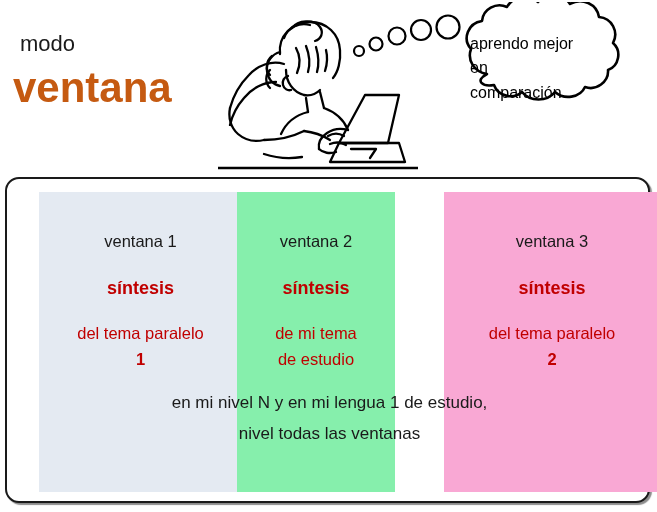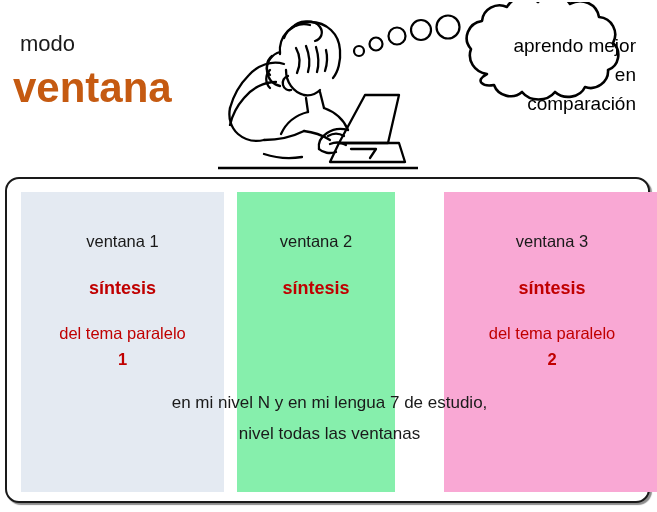--- a/index.html
+++ b/index.html
@@ -55,22 +55,22 @@
   
   #thought-cloud {
     position: absolute;
     left: 445px; top: 2px;
     width: 210px; height: 132px;
   }
   #cloud-text {
     position: absolute;
     left: 470px; top: 32px;
     width: 166px;
-    text-align: right;
-    font-size: 19px;
+    text-align: left;
+    font-size: 16px;
     line-height: 1.52;
     color: #000000;
   }
 
   
   #panel {
     position: absolute;
     left: 5px; top: 177px;
     width: 645px; height: 326px;
     border: 2.5px solid #1a1a1a;
@@ -78,21 +78,21 @@
     box-sizing: border-box;
     background: #ffffff;
     box-shadow: 2px 2px 1px rgba(0,0,0,0.45);
   }
 
   .column {
     position: absolute;
     top: 13px;
     height: 300px;
   }
-  #col-0 { left: 14px;  width: 203px; background: #E4EAF2; }
+  #col-0 { left: 32px;  width: 203px; background: #E4EAF2; }
   #col-1 { left: 230px; width: 150px; background: #86efac; padding-left: 8px; }
   #col-2 { left: 437px; width: 216px; background: #f9a8d4; }
 
   .col-title {
     position: absolute;
     top: 40px;
     left: 0; right: 0;
     text-align: center;
     font-size: 16.5px;
     color: #1a1a1a;
@@ -235,28 +235,32 @@
     <div class="col-heading">síntesis</div>
     <div class="col-body">
       <span>del tema paralelo</span><br>
       <span class="emph">1</span>
     </div>
   </div>
 
   <div class="column" id="col-1">
     <div class="col-title">ventana 2</div>
     <div class="col-heading">síntesis</div>
+    <div class="col-body">
+      <span>de mi tema</span><br>
+      <span>de estudio</span>
+    </div>
   </div>
 
   <div class="column" id="col-2">
     <div class="col-title">ventana 3</div>
     <div class="col-heading">síntesis</div>
     <div class="col-body">
       <span>del tema paralelo</span><br>
       <span class="emph">2</span>
     </div>
   </div>
 
   <div id="footer-note">
-    <span class="fline">en mi nivel N  y en mi lengua 7 de estudio,</span>
+    <span class="fline">en mi nivel N  y en mi lengua 1 de estudio,</span>
     <span class="fline">nivel todas las ventanas</span>
   </div>
 </div>
 
 </body></html>

